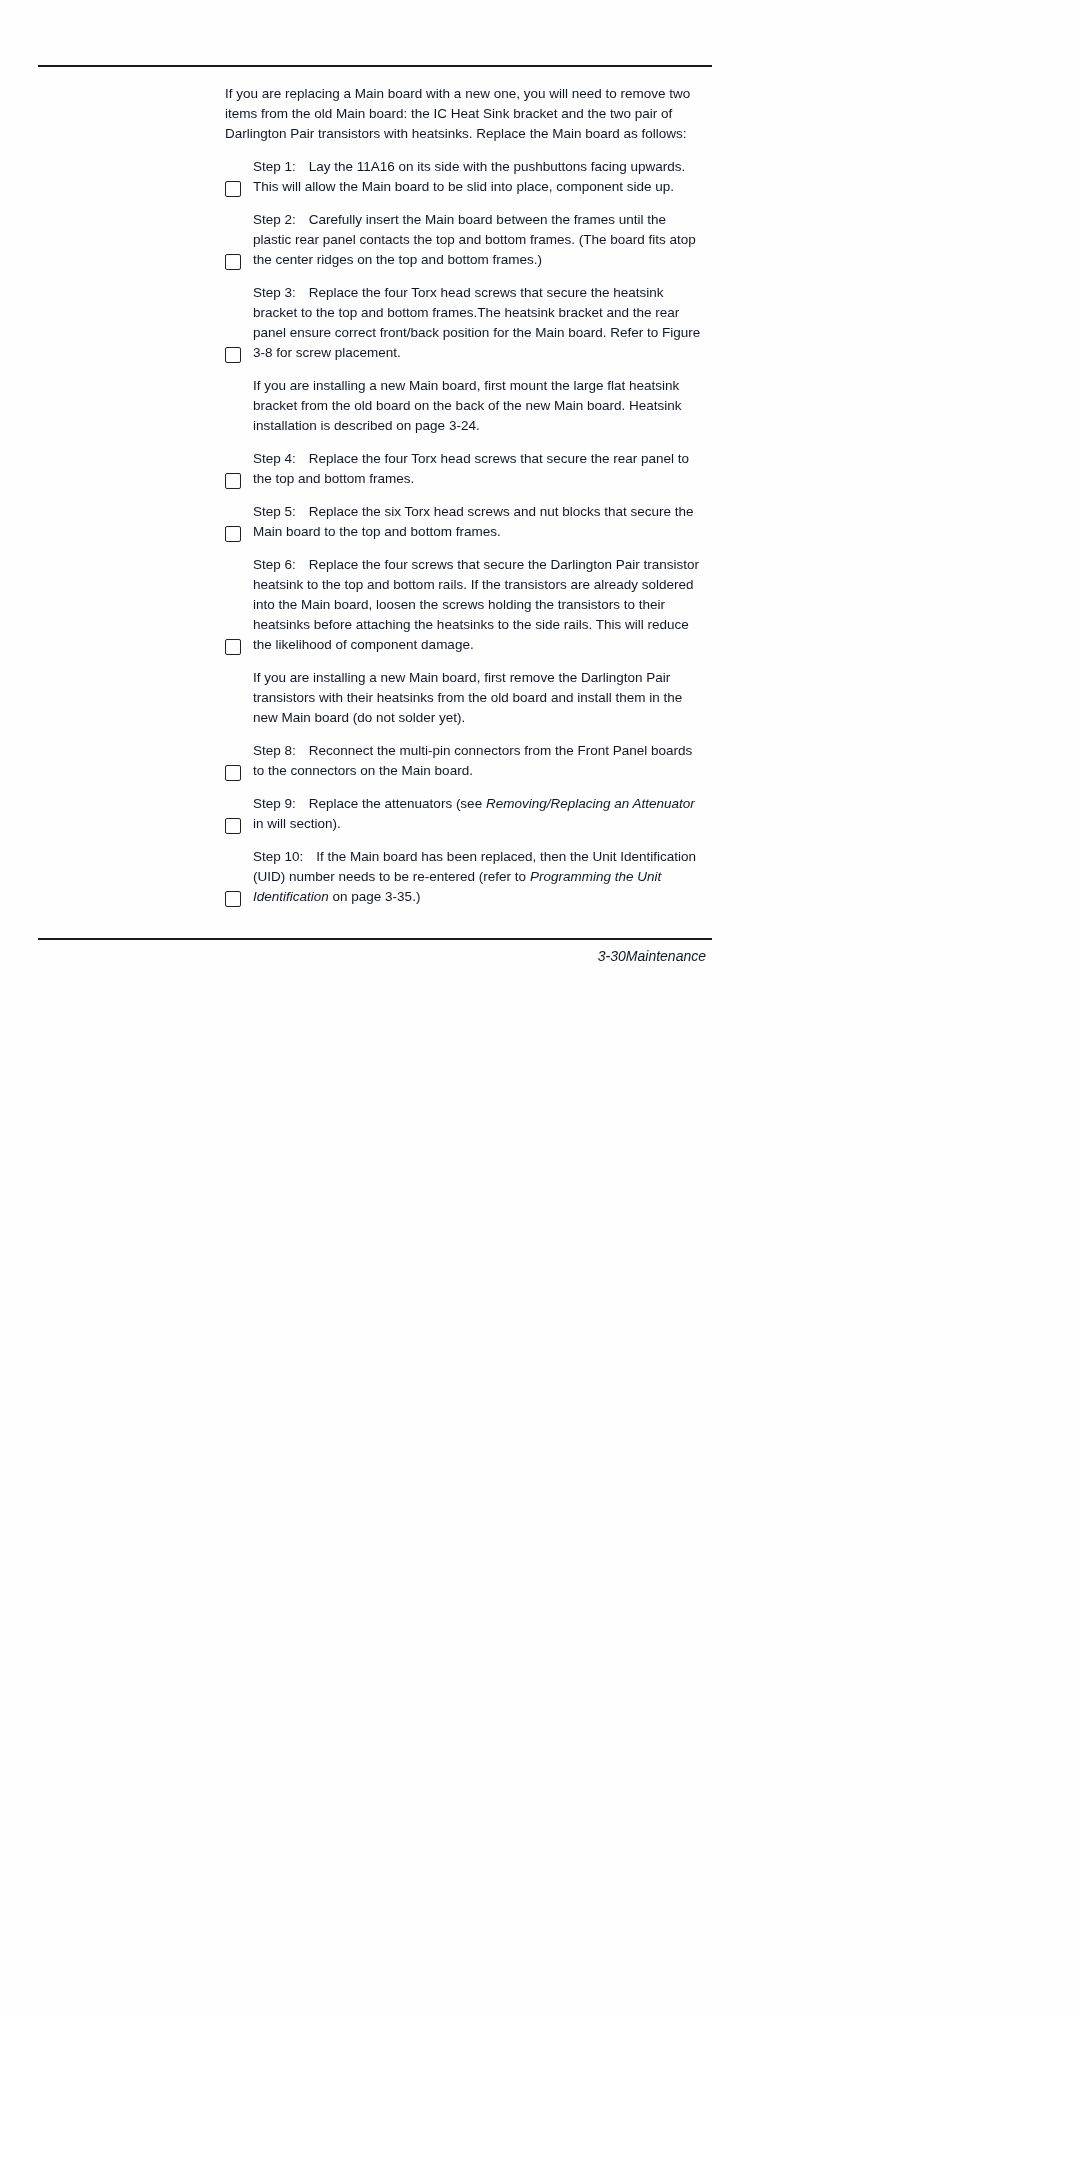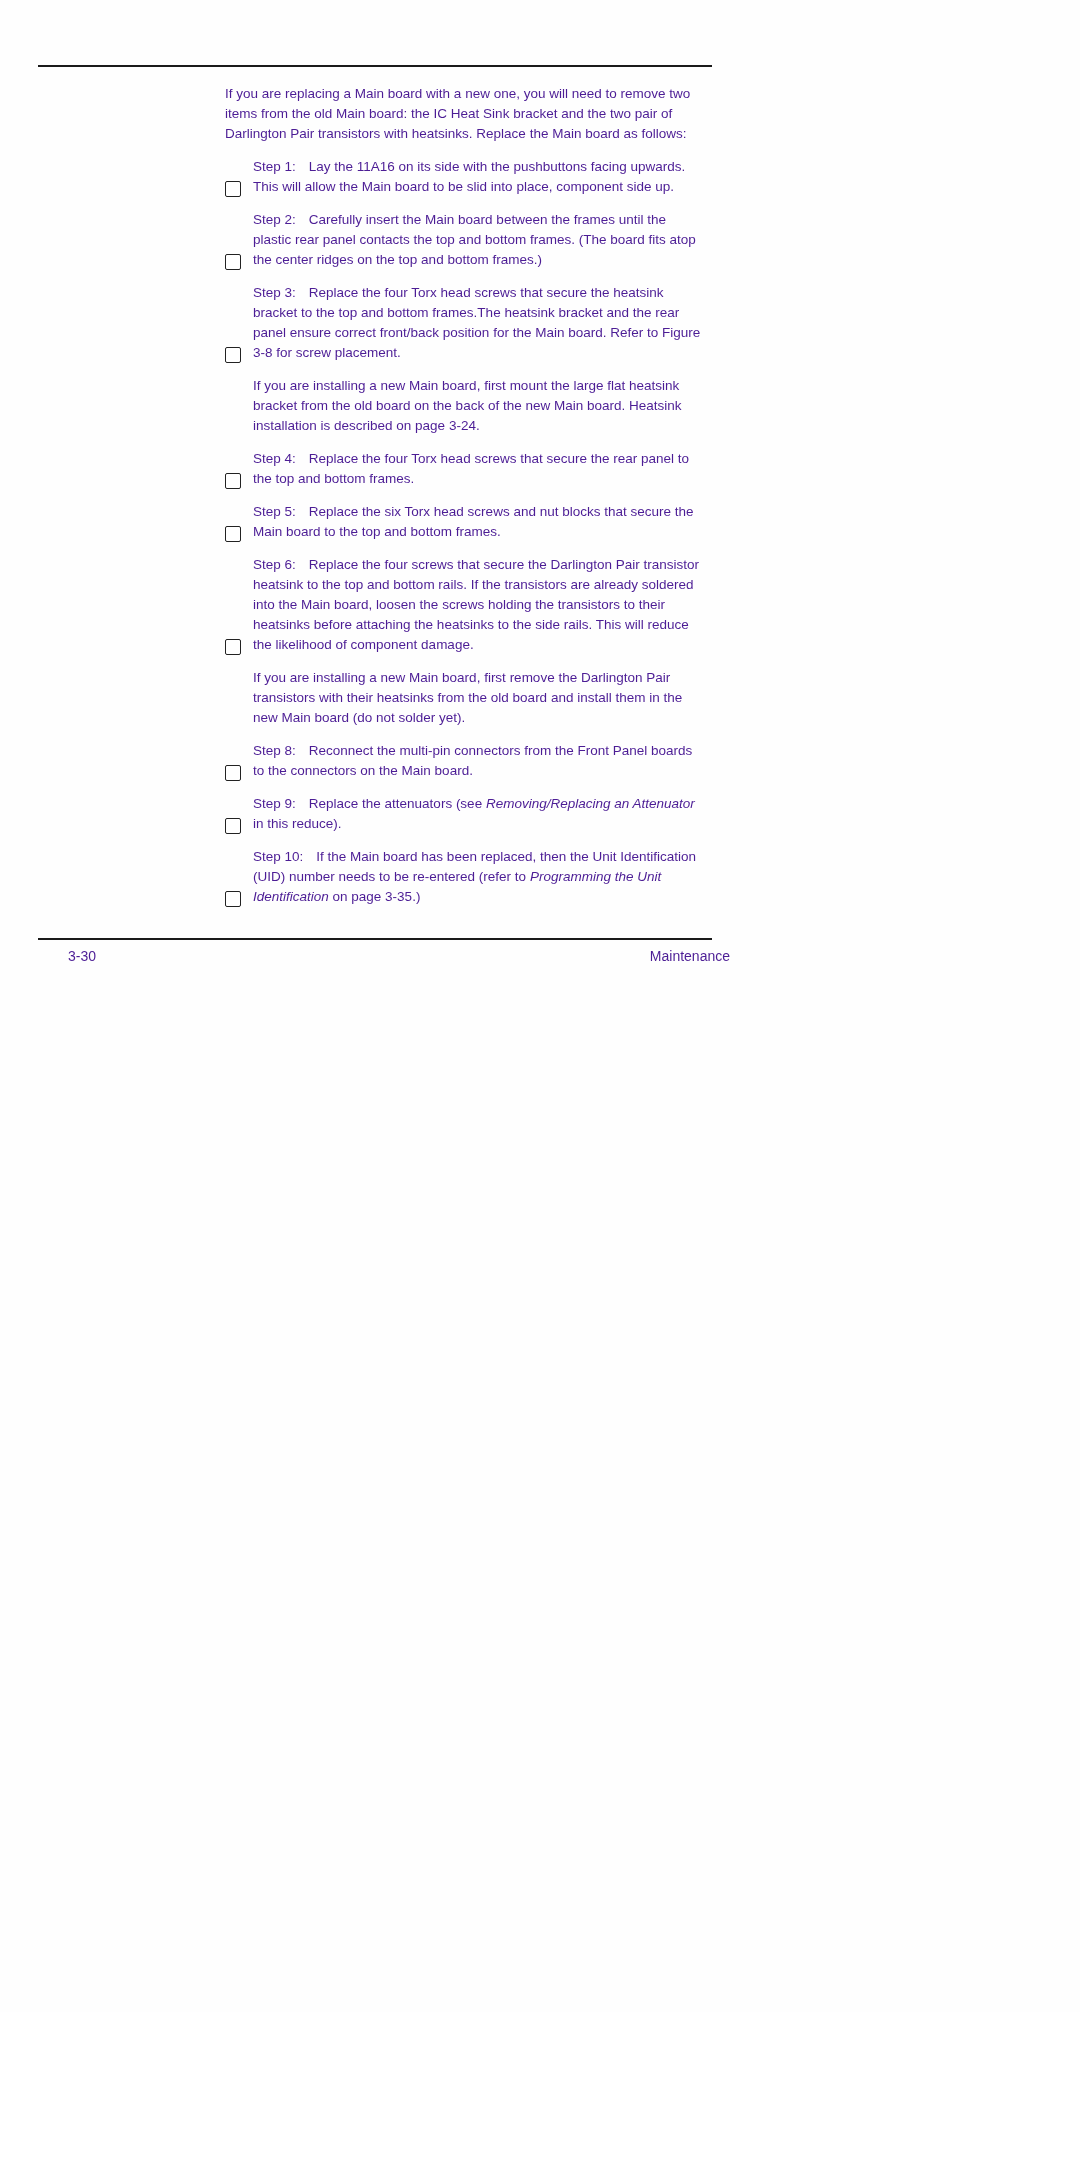--- a/index.html
+++ b/index.html
@@ -6,21 +6,21 @@
     margin: 0;
     padding: 0;
     background: #ffffff;
   }
   .page {
     position: relative;
     width: 1080px;
     height: 2012px;
     background: #fefefe;
     font-family: "Liberation Sans", sans-serif;
-    color: #4c1d95;
+    color: #0f172a;
     overflow: hidden;
   }
   .top-rule {
     position: absolute;
     left: 38px;
     top: 65px;
     width: 674px;
     height: 0;
     border: none;
     border-top: 2px solid #1a1a1a;
@@ -73,24 +73,24 @@
     border: none;
     border-top: 2px solid #1a1a1a;
     margin: 0;
   }
   .footer {
     position: absolute;
     left: 44px;
     top: 946px;
     width: 662px;
     display: flex;
-    justify-content: space-between;
+    justify-content: flex-end;
     font-size: 14px;
+    font-style: italic;
     line-height: 20px;
-    margin-left: 24px;
   }
 </style>
 </head>
 <body>
 
 <div class="page">
 
   <hr class="top-rule">
 
   <div class="content">
@@ -122,21 +122,21 @@
           <span class="checkbox"></span>
           <div class="step-body"><span class="step-label">Step 6:</span><span>Replace the four screws that secure the Darlington Pair transistor heatsink to the top and bottom rails. If the transistors are already soldered into the Main board, loosen the screws holding the transistors to their heatsinks before attaching the heatsinks to the side rails. This will reduce the likelihood of component damage.</span></div>
         </div>
         <div class="note"><span>If you are installing a new Main board, first remove the Darlington Pair transistors with their heatsinks from the old board and install them in the new Main board (do not solder yet).</span></div>
         <div class="step">
           <span class="checkbox"></span>
           <div class="step-body"><span class="step-label">Step 8:</span><span>Reconnect the multi-pin connectors from the Front Panel boards to the connectors on the Main board.</span></div>
         </div>
         <div class="step">
           <span class="checkbox"></span>
-          <div class="step-body"><span class="step-label">Step 9:</span><span>Replace the attenuators (see </span><span class="it">Removing/Replacing an Attenuator</span><span> in this reduce).</span></div>
+          <div class="step-body"><span class="step-label">Step 9:</span><span>Replace the attenuators (see </span><span class="it">Removing/Replacing an Attenuator</span><span> in will section).</span></div>
         </div>
         <div class="step">
           <span class="checkbox"></span>
           <div class="step-body"><span class="step-label">Step 10:</span><span>If the Main board has been replaced, then the Unit Identification (UID) number needs to be re-entered (refer to </span><span class="it">Programming the Unit Identification</span><span> on page 3-35.)</span></div>
         </div>
       </div>
   </div>
 
   <hr class="footer-rule">
 

